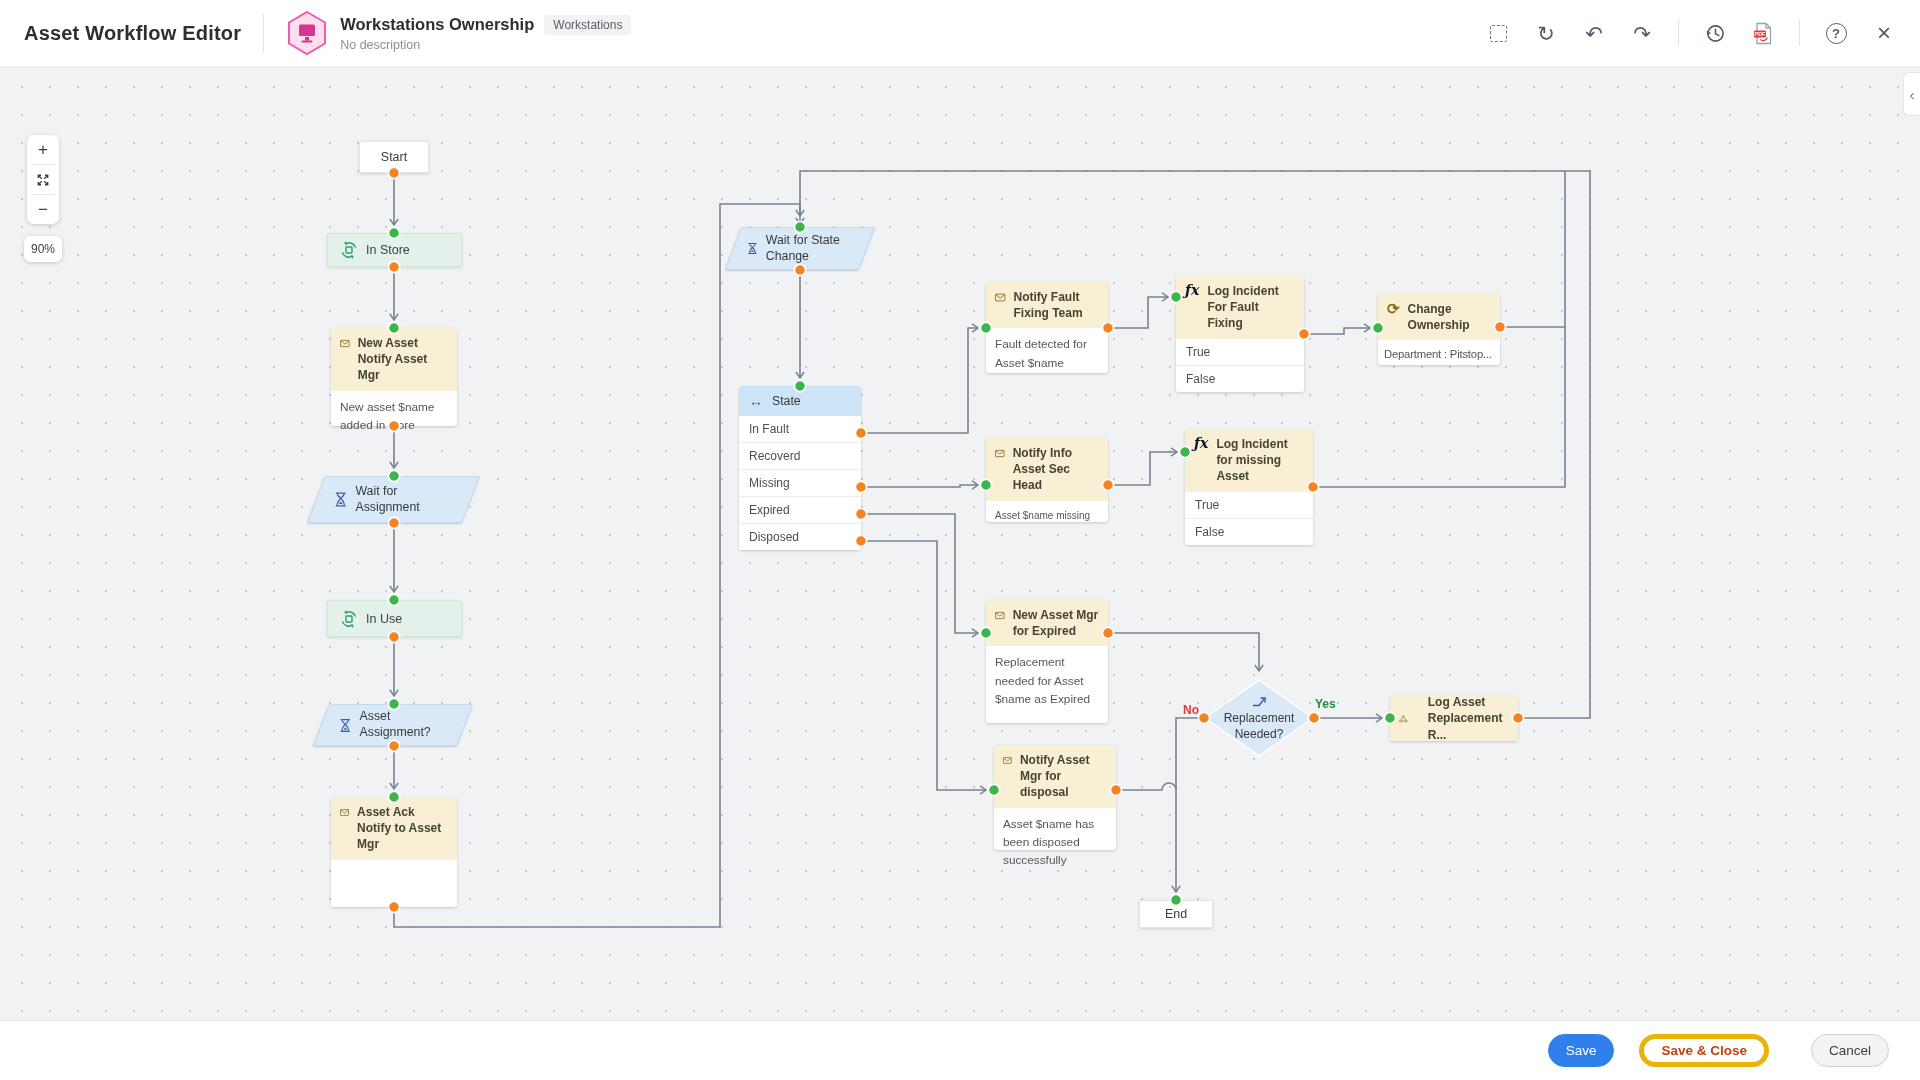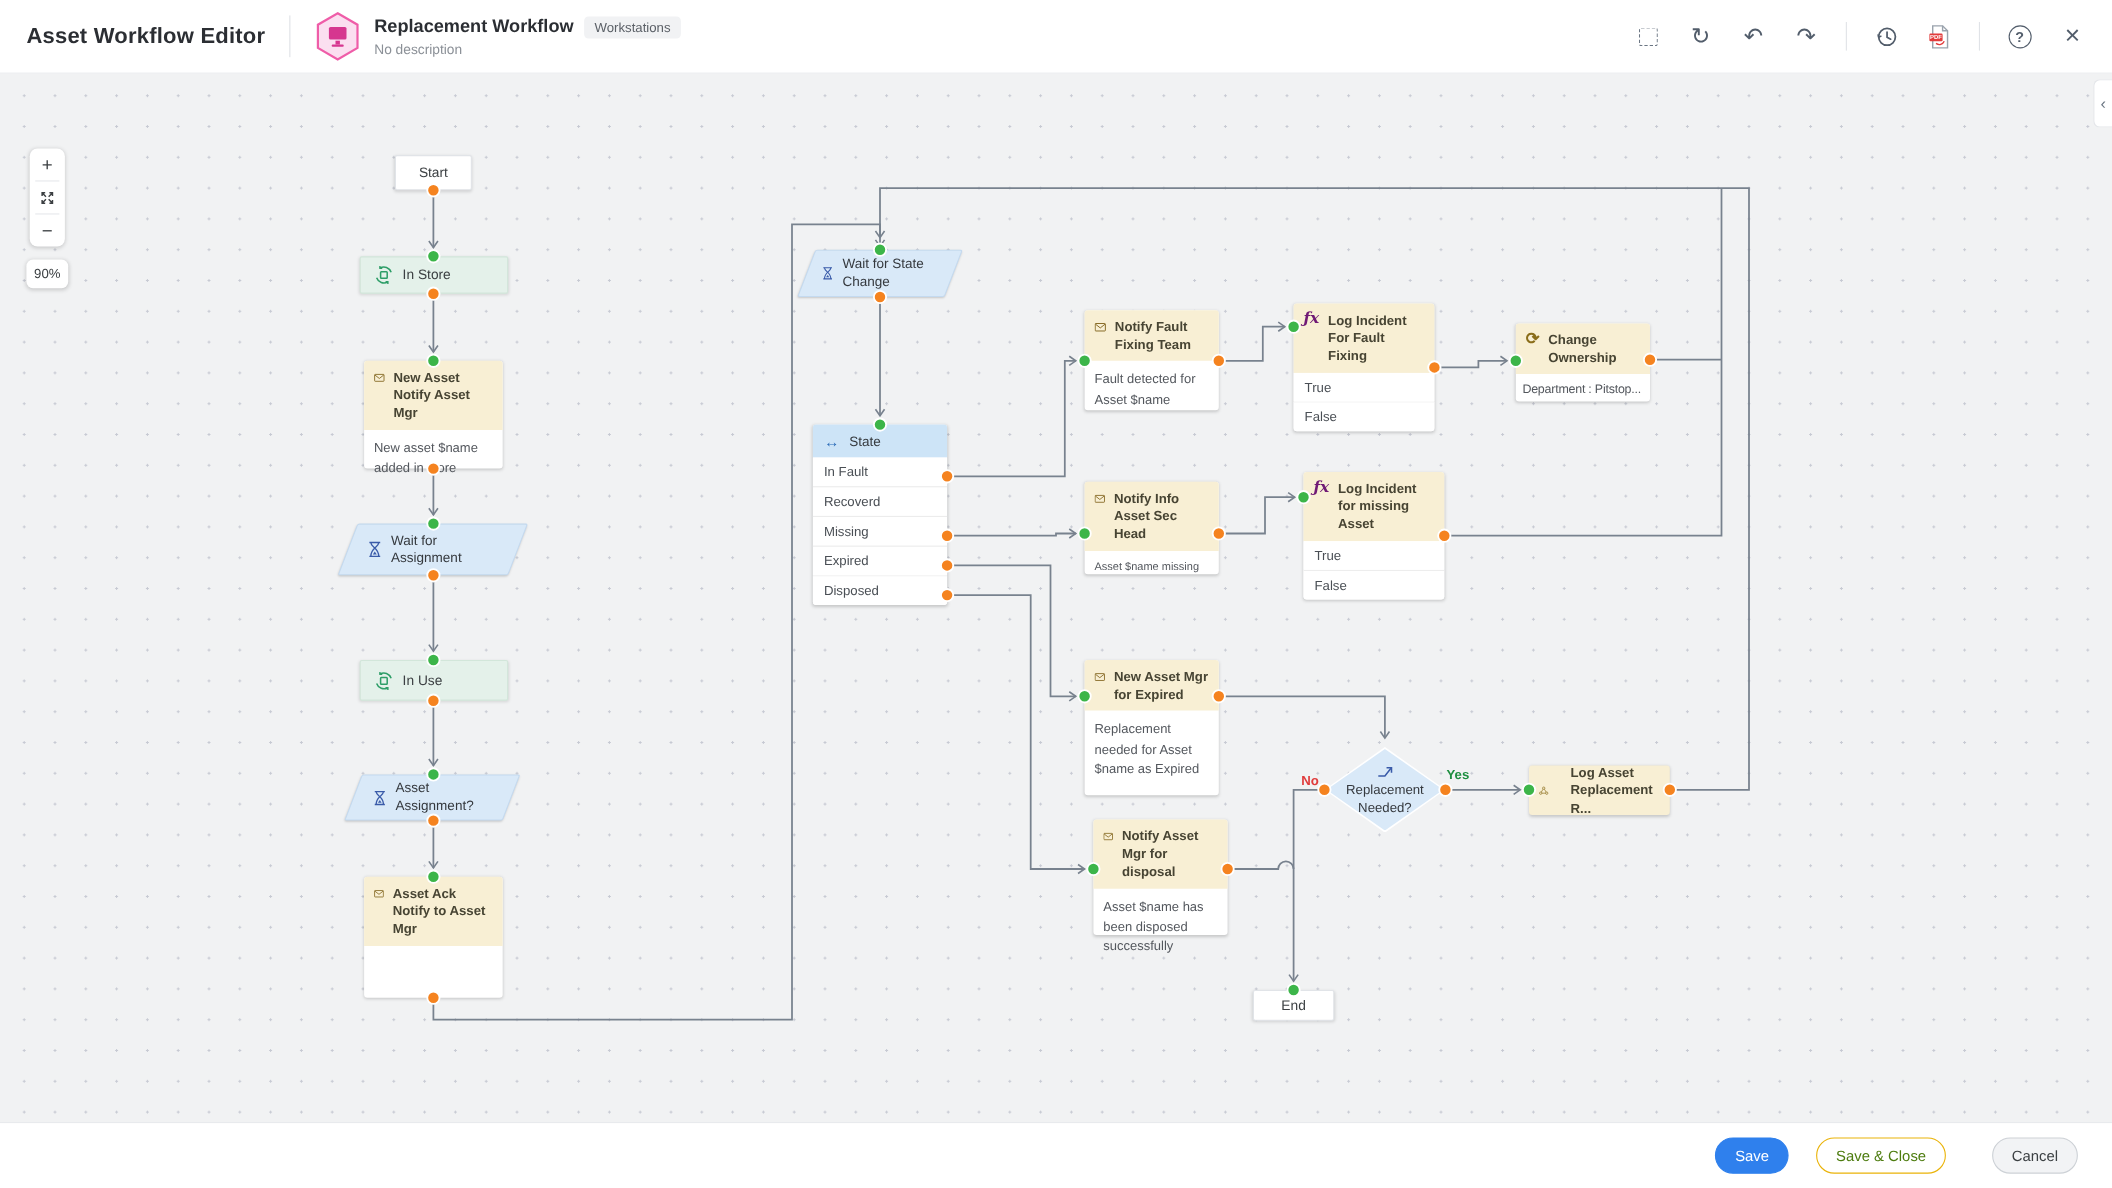--- a/index.html
+++ b/index.html
@@ -47,55 +47,55 @@
   .para-bg { position:absolute; inset:0; background:#d9e9f8; border:1px solid #c4daf0; transform:skewX(-21deg); border-radius:2px; box-shadow:0 1px 2px rgba(0,0,0,.18); }
   .para-content { position:relative; display:flex; align-items:center; gap:8px; height:100%; padding:0 18px; z-index:1; font-size:12.3px; color:#35393e; line-height:1.3; }
 
   .diamond-outer { position:absolute; z-index:2; clip-path:polygon(50% 0,100% 50%,50% 100%,0 50%); background:#fff; filter:drop-shadow(0 1px 2px rgba(0,0,0,.2)); }
   .diamond-inner { position:absolute; inset:2px; clip-path:polygon(50% 0,100% 50%,50% 100%,0 50%); background:#d9e9f8; display:flex; flex-direction:column; align-items:center; justify-content:center; gap:2px; font-size:12px; color:#35393e; text-align:center; line-height:1.35; }
   .lbl-no  { position:absolute; z-index:4; font-size:12px; font-weight:700; color:#e03c3c; }
   .lbl-yes { position:absolute; z-index:4; font-size:12px; font-weight:700; color:#1d8e3f; }
 
   .cream-solid { background:#f8efd4; border-radius:3px; box-shadow:0 1px 3px rgba(0,0,0,.18); display:flex; align-items:center; gap:20px; padding:0 9px; font-weight:700; font-size:12px; color:#474433; line-height:1.35; }
 
-  .fx-icon { font-family:"DejaVu Serif", serif; font-style:italic; color:#701a75; font-size:14px; line-height:1; }
+  .fx-icon { font-family:"DejaVu Serif", serif; font-style:italic; color:#0f172a; font-size:14px; line-height:1; }
   .co-icon { color:#8a6d1a; font-size:15px; line-height:1; font-weight:700; }
 
   
   .zoomcard { position:absolute; left:27px; top:68px; width:32px; background:#fff; border-radius:7px; box-shadow:0 1px 4px rgba(0,0,0,.18); z-index:5; display:flex; flex-direction:column; align-items:center; }
   .zoombtn { width:100%; height:29px; display:flex; align-items:center; justify-content:center; font-size:17px; color:#3c4043; cursor:pointer; }
   .zoomdiv { width:70%; height:1px; background:#e6e8ec; }
   .zoompct { position:absolute; left:24px; top:169px; width:38px; height:26px; background:#fff; border-radius:6px; box-shadow:0 1px 4px rgba(0,0,0,.18); z-index:5; display:flex; align-items:center; justify-content:center; font-size:12px; color:#3c4043; }
 
   .collapse-tab { position:absolute; right:0; top:5px; width:17px; height:44px; background:#fff; border:1px solid #e3e5e9; border-right:none; border-radius:6px 0 0 6px; z-index:5; display:flex; align-items:center; justify-content:center; color:#6b7683; font-size:15px; cursor:pointer; }
 
   
   .ftr { position:absolute; left:0; right:0; bottom:0; height:60px; background:#fff; border-top:1px solid #e8eaed; display:flex; align-items:center; justify-content:flex-end; padding-right:31px; z-index:10; }
   .btn { height:33px; border-radius:17px; font-size:13.5px; display:flex; align-items:center; justify-content:center; padding:0 17px; cursor:pointer; font-family:inherit; }
   .btn-save { background:#2f80ed; color:#fff; border:1px solid #2f80ed; }
-  .btn-savecl { background:#fff; color:#4d7c0f; border:1px solid #eab308; margin-left:25px; }
+  .btn-savecl { background:#fff; color:#c2410c; border:5px solid #eab308; margin-left:25px;font-weight:bold; }
   .btn-cancel { background:#f2f3f5; color:#3c4043; border:1px solid #cdd1d6; margin-left:42px; }
 
   svg.mini { display:block; }
 </style>
 </head>
 <body>
 
 <div class="hdr">
   <div class="hdr-title">Asset Workflow Editor</div>
   <div class="hdr-div"></div>
   <svg class="wf-ico" viewBox="0 0 42 46">
     <polygon points="21,2 39,12.5 39,33.5 21,44 3,33.5 3,12.5" fill="#fbdff0" stroke="#ef5da8" stroke-width="2"></polygon>
     <rect x="13" y="14.5" width="16" height="11.5" rx="1.5" fill="#d6368f"></rect>
     <rect x="19" y="27" width="4" height="3.5" fill="#d6368f"></rect>
     <rect x="15.5" y="30.5" width="11" height="2" rx="1" fill="#d6368f"></rect>
   </svg>
   <div class="wf-meta">
     <div class="wf-name-row">
-      <span class="wf-name">Replacement Workflow</span>
+      <span class="wf-name">Workstations Ownership</span>
       <span class="wf-tag">Workstations</span>
     </div>
     <div class="wf-desc">No description</div>
   </div>
   <div class="hdr-right">
     <div class="tb-btn">
         <span class="marquee"></span>
       </div>
     <div class="tb-btn u-glyph">
         <span>↻</span>

